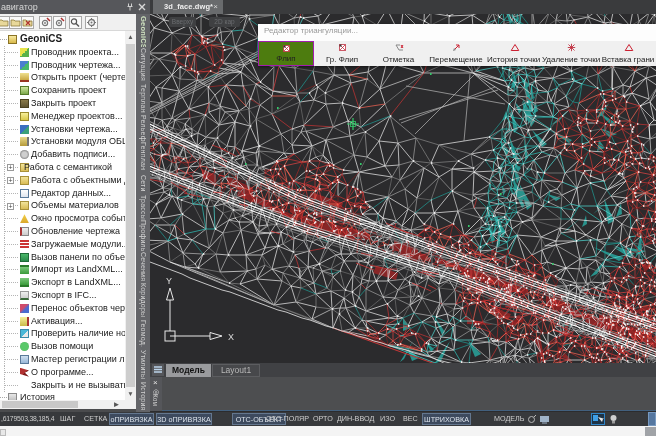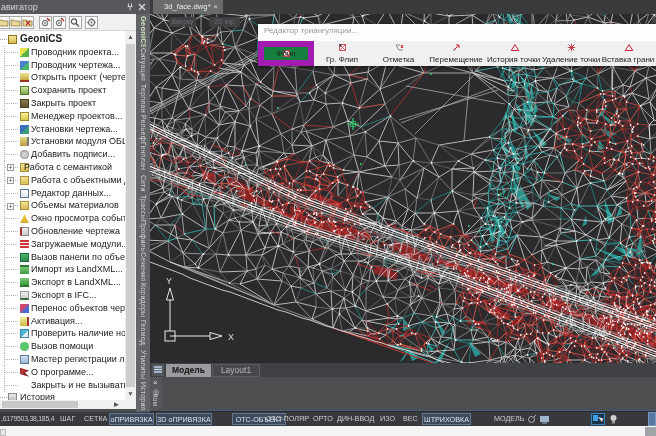--- a/index.html
+++ b/index.html
@@ -23,34 +23,34 @@
 #hsb .th{position:absolute;left:2px;top:1px;width:76px;height:7px;background:#c8c8c8}
 #hsb .ar{position:absolute;left:111px;top:0;width:11px;height:9px;color:#555;font-size:8px;text-align:center;line-height:9px}
 #nav-bot{position:absolute;left:0;top:409px;width:150px;height:3px;background:#4a4b4d}
 
 #vtabs{position:absolute;left:136px;top:14px;width:14px;height:398px;background:#636468}
 .vt{position:absolute;left:0;width:14px;color:#d2d2d2;font-size:7px;writing-mode:vertical-rl;text-align:center;letter-spacing:0.2px;overflow:hidden;line-height:14px}
 .vt.act{color:#cfe2c0;font-weight:bold;font-size:7.5px}
 
 #dtabs{position:absolute;left:150px;top:0;width:506px;height:14px;background:#3a3b3d}
 #dtab1{position:absolute;left:3px;top:0;width:70px;height:14px;background:#696b6d;color:#efefef;font-size:7.5px;line-height:14px;text-align:left}
-#dtab1 b{font-weight:normal;margin-left:11px;letter-spacing:0.1px}
+#dtab1 b{font-weight:bold;margin-left:11px;letter-spacing:0.1px}
 #dtab1 .x{position:absolute;right:5px;top:0;color:#d8d8d8;font-size:8px}
 
 #vp{position:absolute;left:150px;top:14px;width:506px;height:349px;background:#2b2b2d;overflow:hidden}
 
 #ucs{position:absolute;left:8px;top:262px;width:90px;height:72px}
 
 #pal{position:absolute;left:258px;top:24px;width:398px;height:42px;background:#fdfdfd;box-shadow:0 1px 3px rgba(0,0,0,0.55)}
 #pal-title{position:absolute;left:6px;top:2px;font-size:8px;color:#9a9a9a}
 #pal-btns{position:absolute;left:0;top:17px;width:398px;height:25px;background:#f0f0f0;display:flex;overflow:hidden}
 .pb{position:relative;height:25px;text-align:center;font-size:8px;color:#222;flex:0 0 auto}
 .pb .ic{position:absolute;top:2px;left:50%;margin-left:-4px;width:8px;height:8px}
 .pb .lb{position:absolute;bottom:2px;left:-6px;right:-6px;white-space:nowrap}
-.pb.act{background:#15803d;border:6px solid #a21caf}
+.pb.act{background:#4d7c0f;border:1px solid #a21caf}
 
 #mlbar{position:absolute;left:150px;top:363px;width:506px;height:14px;background:#404144}
 #ml-ic{position:absolute;left:2px;top:1px;width:12px;height:12px;background:#55565a}
 #ml-model{position:absolute;left:16px;top:1px;width:45px;height:13px;background:#9a9b9e;color:#111;font-size:8.5px;text-align:center;line-height:13px;font-weight:bold}
 #ml-l1{position:absolute;left:62px;top:1px;width:48px;height:13px;background:#47484b;border:1px solid #5c5d60;color:#b8b8b8;font-size:8.5px;text-align:center;line-height:11px}
 
 #cmd{position:absolute;left:150px;top:377px;width:506px;height:34px;background:#4d4e50;border-bottom:1px solid #42607e}
 #cmd-strip{position:absolute;left:0;top:0;width:12px;height:34px;background:#55565a;color:#e3e3e3}
 #cmd-strip .x{position:absolute;left:3px;top:1px;font-size:8px}
 #cmd-strip .p{position:absolute;left:3px;top:11px;font-size:7px}

